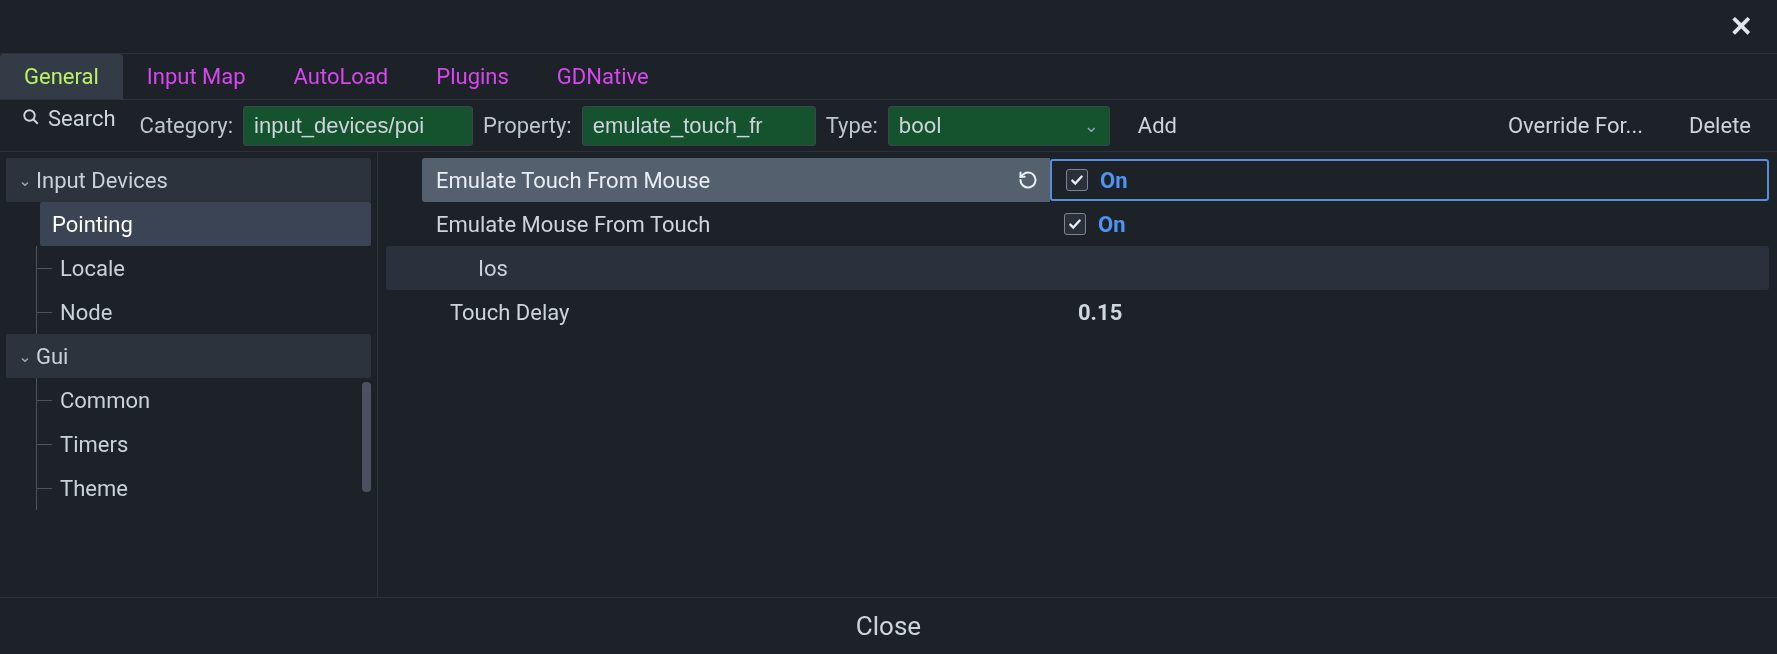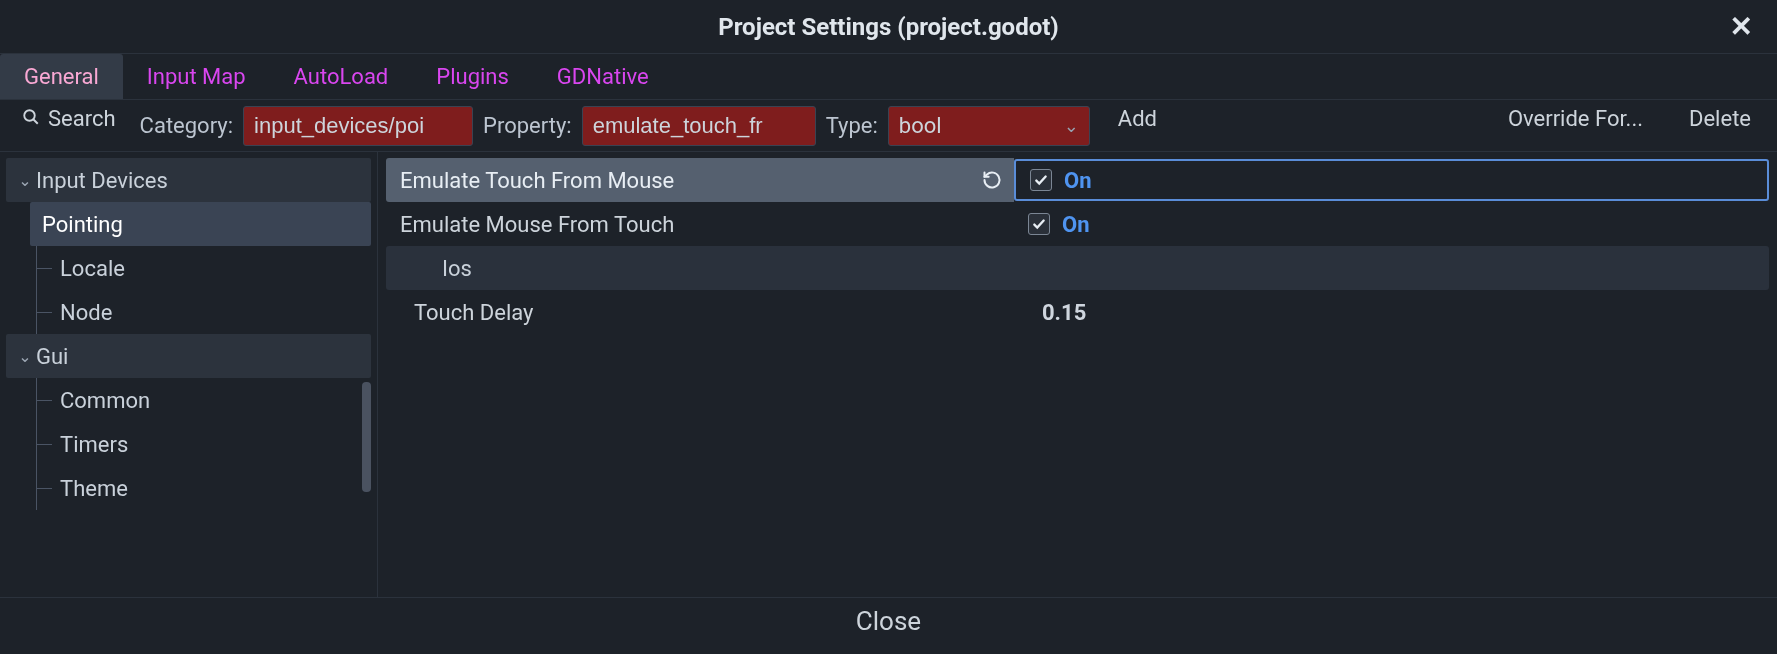--- a/index.html
+++ b/index.html
@@ -45,66 +45,66 @@
   }
   .tab {
     padding: 0 24px;
     display: flex;
     align-items: center;
     color: #d946ef;
     cursor: pointer;
   }
   .tab.active {
     background: #333b47;
-    color: #f9a8d4;
+    color: #bef264;
     border-radius: 3px 3px 0 0;
   }
 
   
   .toolbar {
     display: flex;
     align-items: center;
     height: 52px;
     gap: 10px;
     padding: 0 8px;
     border-bottom: 1px solid #2b323c;
   }
   .toolbar .field {
     display: flex;
     align-items: center;
     gap: 10px;
   }
   .toolbar .label { color: #bcc5d0; white-space: nowrap; }
   .toolbar input[type="text"], .toolbar .select {
-    background: #7f1d1d;
+    background: #14532d;
     border: 1px solid #3a4352;
     color: #cdd4db;
     font-size: 22px;
     height: 40px;
     padding: 11px 10px;
     border-radius: 3px;
   }
   .search-btn {
     display: flex; gap: 8px;
     height: 40px; padding: 0 14px;
     color: #cdd4db; cursor: pointer;
     border-radius: 3px;
   }
   .search-btn svg { width: 18px; height: 18px; }
   .catval { width: 230px; }
   .propval { width: 234px; }
   .select {
     display: flex; align-items: center; justify-content: space-between;
-    width: 202px; cursor: pointer; padding: 0 12px 0 14px;
+    width: 222px; cursor: pointer; padding: 0 12px 0 14px;
   }
   .select .chev { font-size: 18px; color: #97a3b2; }
   .btn {
     height: 40px;
     padding: 0 18px;
-    display: flex; 
+    display: flex; align-items: center;
     color: #cdd4db;
     cursor: pointer;
     border-radius: 3px;
   }
 
   
   .main {
     display: flex;
     height: calc(654px - 54px - 46px - 52px - 56px);
     border-bottom: 1px solid #2b323c;
@@ -144,21 +144,21 @@
     left: 30px; top: 0; bottom: 0;
     width: 1px;
     background: #4a5464;
   }
   .tree-item.selected-group {
     background: #2c333d;
   }
   .tree-item.selected {
     background: #3a4454;
     color: #ffffff;
-    margin-left: 24px;
+    margin-left: 34px;
     padding-left: 12px;
   }
   .sidebar .scrollbar {
     position: absolute;
     right: 6px; top: 230px;
     width: 9px; height: 110px;
     background: #4a5260;
     border-radius: 4px;
   }
 
@@ -171,20 +171,21 @@
   }
   .prow {
     display: flex; align-items: center;
     height: 44px;
   }
   .prow .plabel {
     width: 628px;
     padding-left: 14px;
     display: flex; align-items: center; justify-content: space-between;
     height: 100%;
+    margin-left: 36px;
   }
   .prow .pvalue {
     flex: 1;
     display: flex; align-items: center;
     padding-left: 14px;
     gap: 12px;
     height: 100%;
     font-weight: bold;
   }
   .prow.highlight .plabel {
@@ -224,21 +225,20 @@
   .footer {
     height: 56px;
     display: flex; align-items: center; justify-content: center;
   }
   .footer .btn { font-size: 26px; }
 </style>
 </head>
 <body>
 
 <div class="titlebar">
-  <span>Project Settings (project.godot)</span>
   <span class="close">✕</span>
 </div>
 
 <div class="tabs">
   <div class="tab active">
       <span>General</span>
     </div>
   <div class="tab">
       <span>Input Map</span>
     </div>

